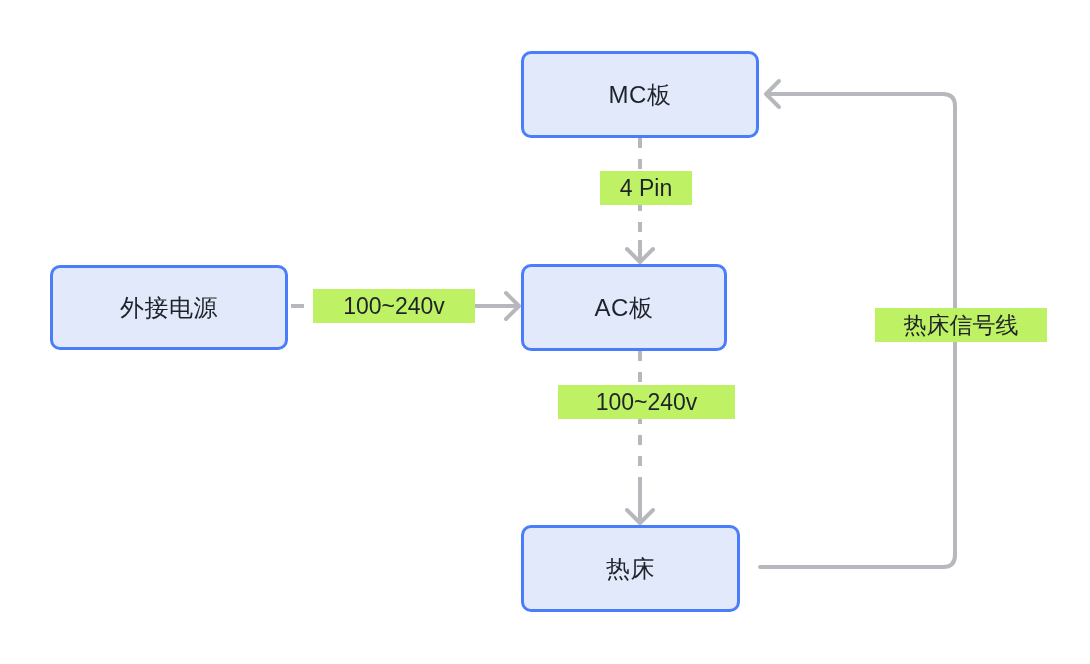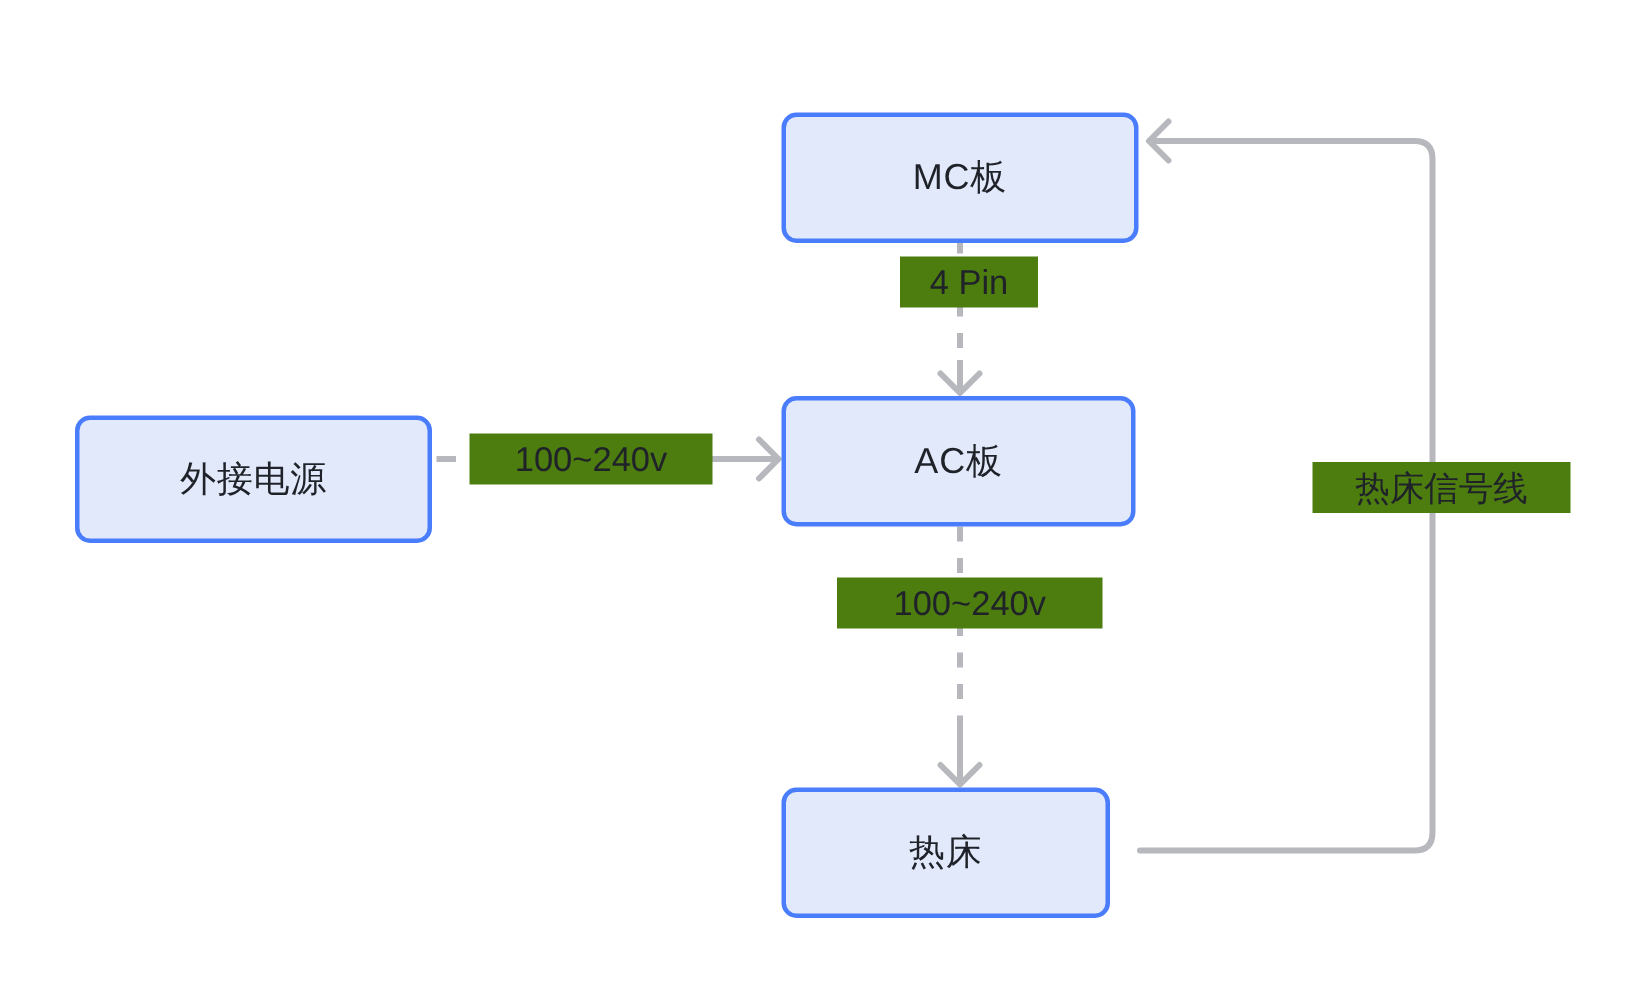--- a/index.html
+++ b/index.html
@@ -41,31 +41,31 @@
     line-height: 1;
     white-space: nowrap;
   }
   .edge-label {
     position: absolute;
     color: #1f2329;
     font-size: 23px;
     line-height: 34px;
     white-space: nowrap;
     text-align: center;
-    background: #4d7c0f;
+    background: #bef264;
     padding: 0 6px;
   }
   .edge-label .lbl-line {
     display: block;
   }
   
-  #node-mc   { left: 521px; top: 51px;  width: 238px; height: 87px; margin-top: 24px; }
-  #node-ac   { left: 521px; top: 264px; width: 236px; height: 87px; }
+  #node-mc   { left: 521px; top: 51px;  width: 238px; height: 87px; }
+  #node-ac   { left: 521px; top: 264px; width: 206px; height: 87px; }
   #node-bed  { left: 521px; top: 525px; width: 219px; height: 87px; }
-  #node-psu  { left: 50px;  top: 265px; width: 238px; height: 85px; margin-top: 12px; }
+  #node-psu  { left: 50px;  top: 265px; width: 238px; height: 85px; }
   
   #label-4pin        { left: 600px; top: 171px; width: 80px; }
   #label-power       { left: 313px; top: 289px; width: 150px; }
   #label-ac-control  { left: 558px; top: 385px; width: 165px; }
   #label-bed-signal  { left: 875px; top: 308px; width: 160px; }
 </style>
 </head>
 <body>
 
 <div id="canvas">

